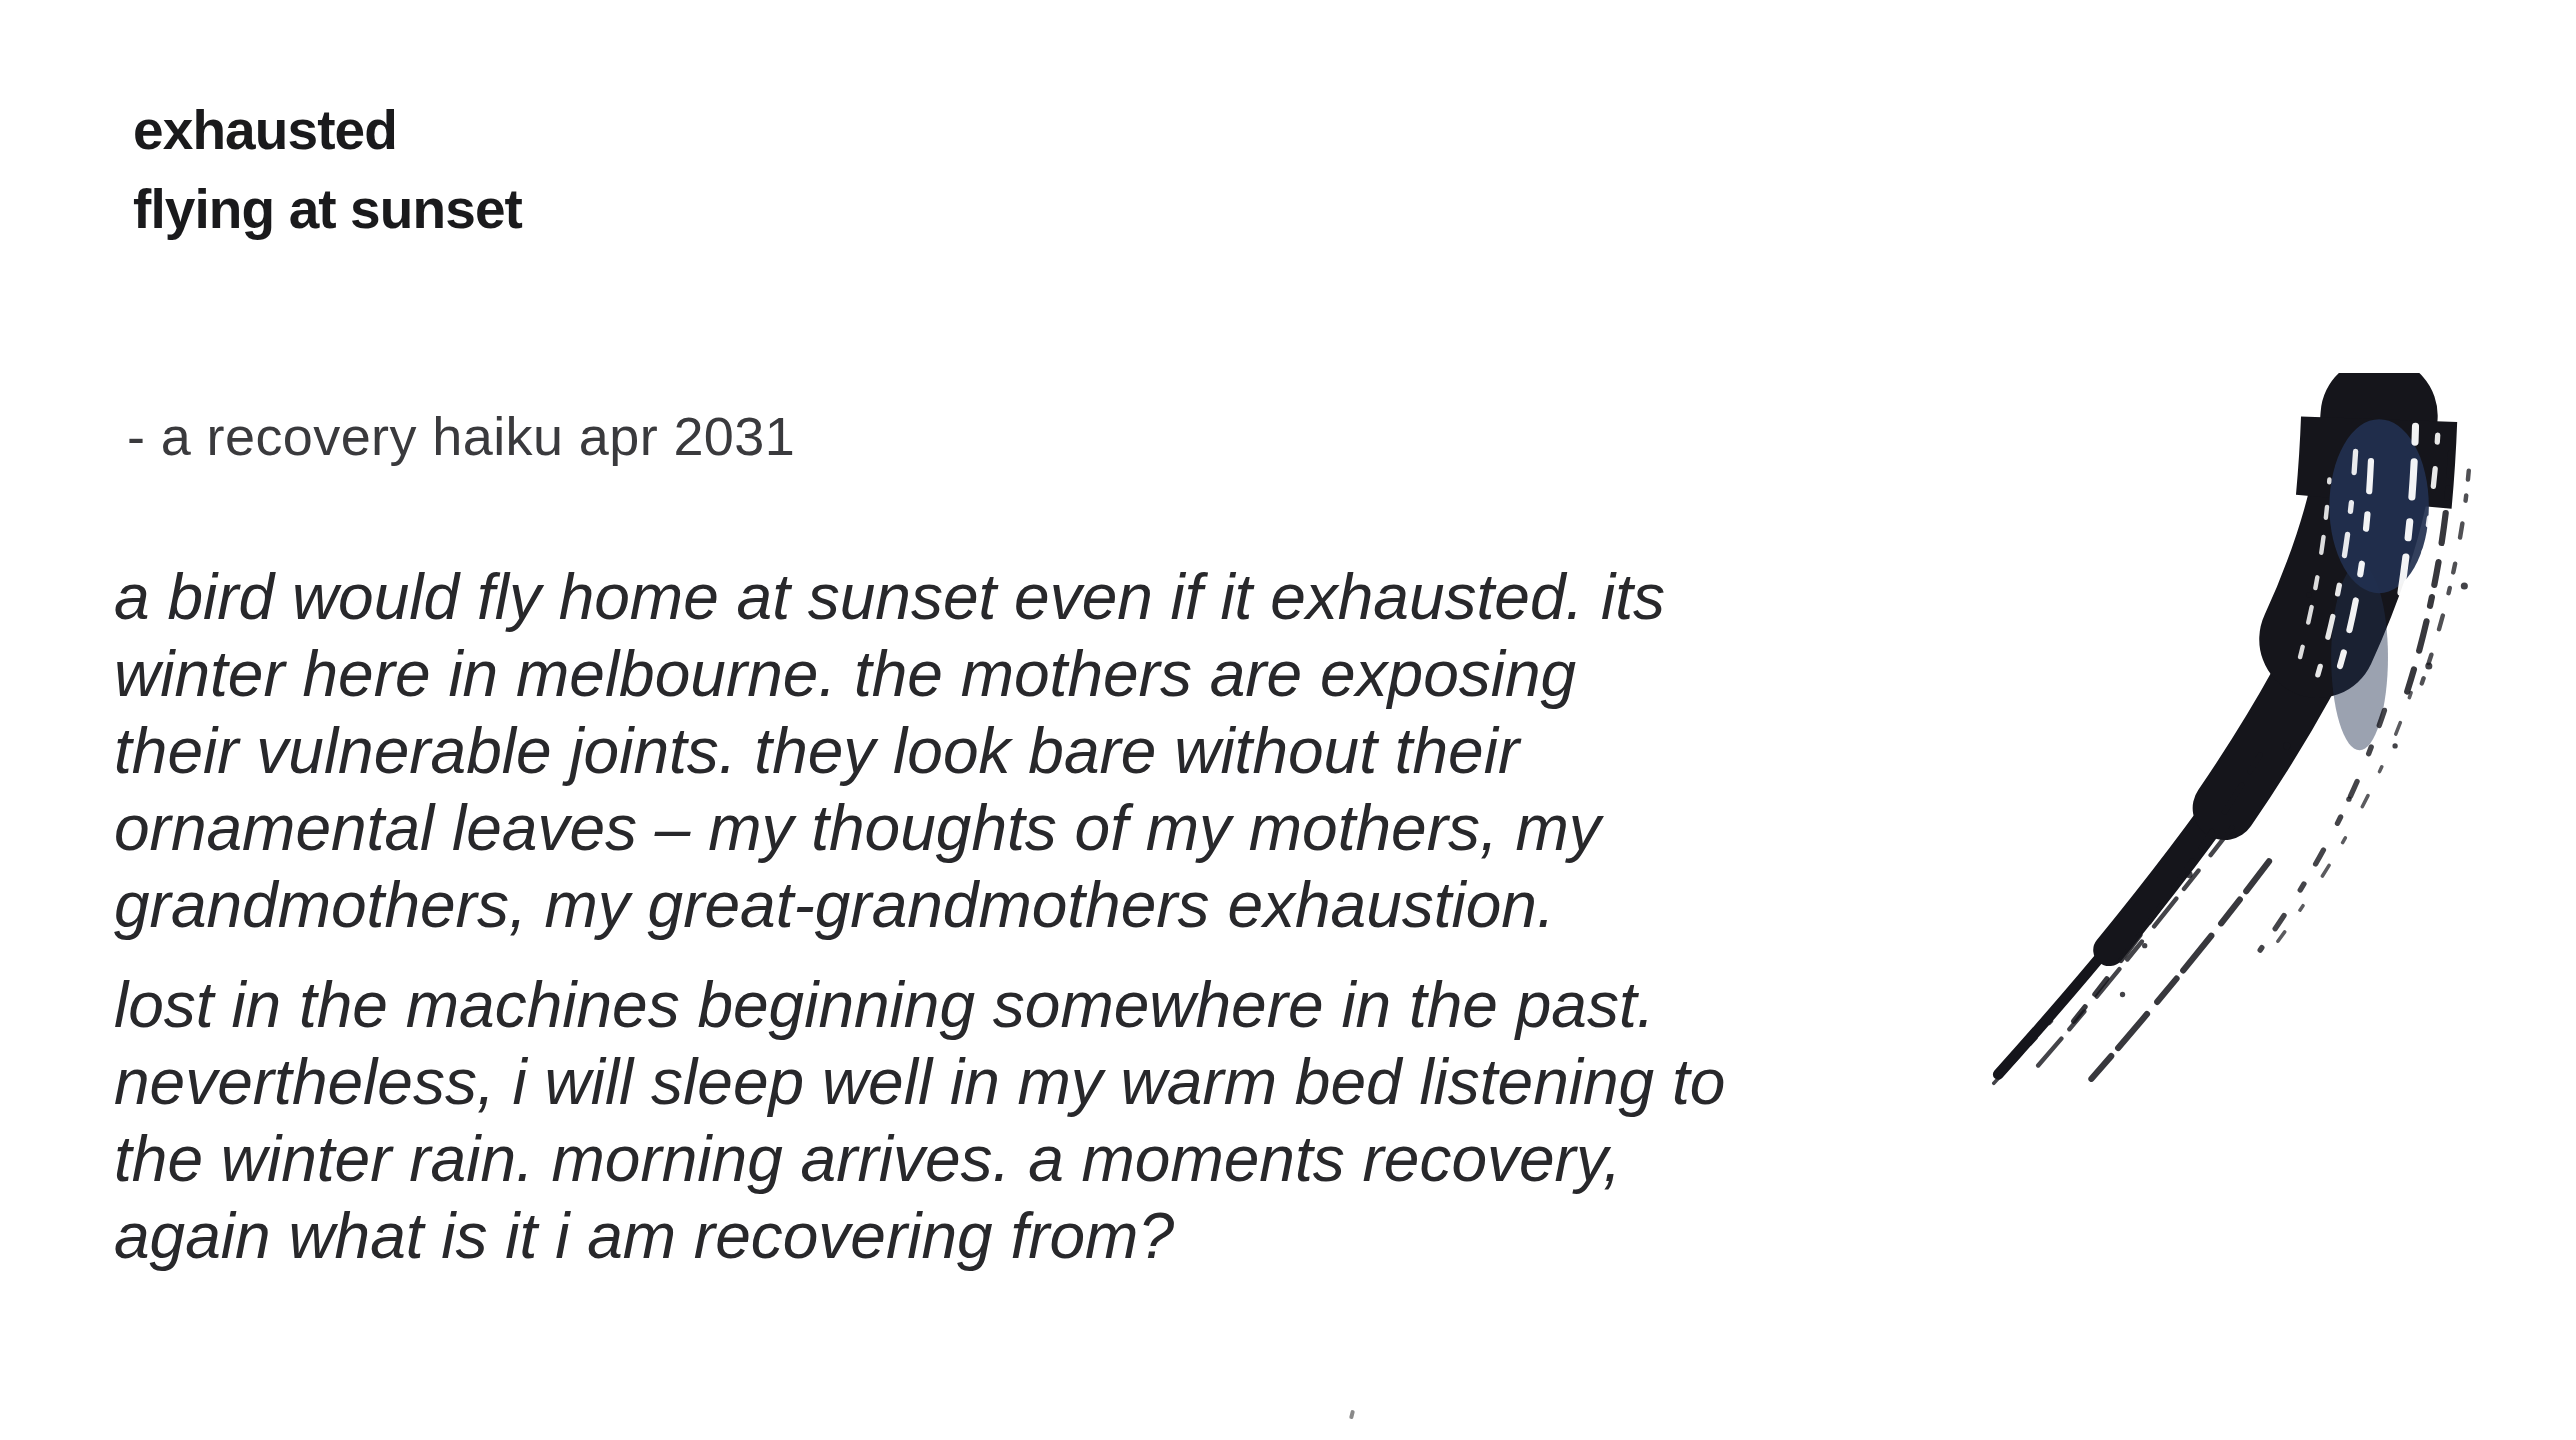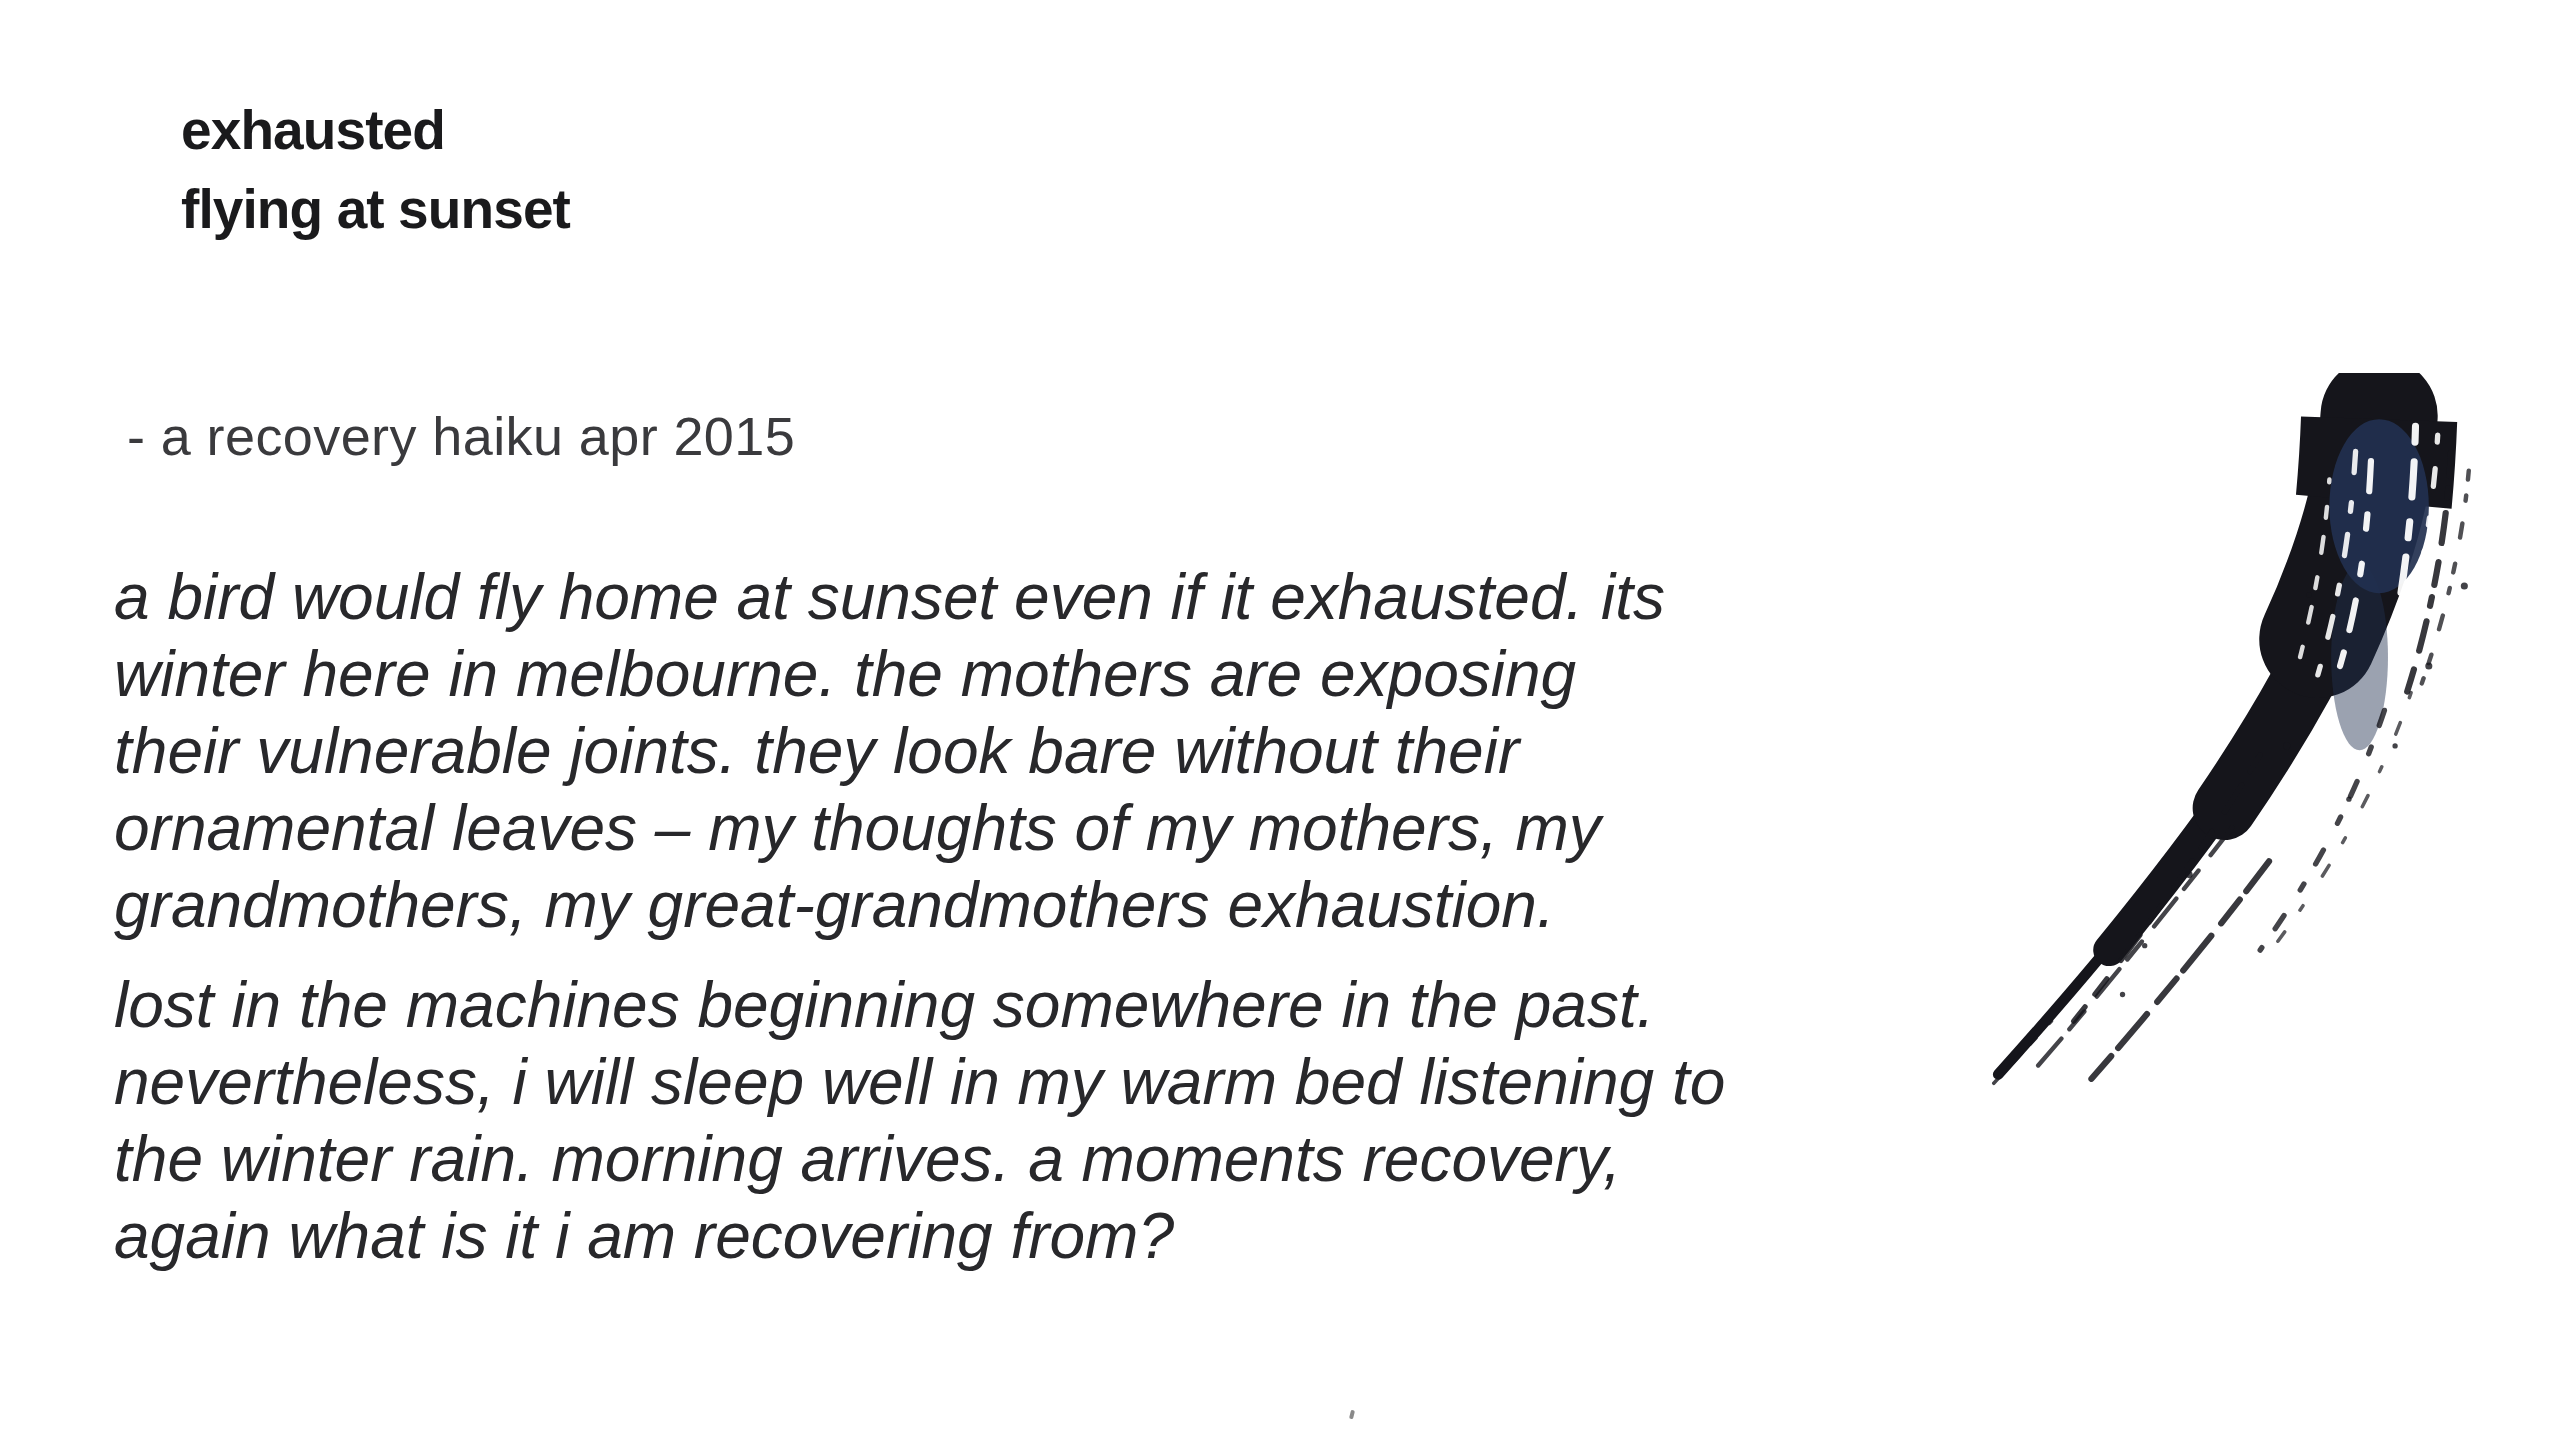--- a/index.html
+++ b/index.html
@@ -9,21 +9,20 @@
     width: 2576px;
     height: 1440px;
     background: var(--background, #ffffff);
     font-family: "Liberation Sans", "DejaVu Sans", sans-serif;
     overflow: hidden;
   }
   .haiku {
     position: absolute;
     left: 133px;
     top: 91px;
-    margin-left: 48px;
   }
   .haiku-line {
     font-size: 55px;
     line-height: 79px;
     font-weight: bold;
     letter-spacing: -0.9px;
     color: var(--haiku-ink, #1a1a1c);
   }
   .attribution {
     position: absolute;
@@ -66,21 +65,21 @@
 </head>
 <body>
 
 <div class="page">
 
   <div class="haiku">
     <div class="haiku-line">exhausted</div>
     <div class="haiku-line">flying at sunset</div>
   </div>
 
-  <div class="attribution">- a recovery haiku apr 2015</div>
+  <div class="attribution">- a recovery haiku apr 2031</div>
 
   <div class="commentary-para para-1">
     <div class="commentary-line">a bird would fly home at sunset even if it exhausted. its</div>
     <div class="commentary-line">winter here in melbourne. the mothers are exposing</div>
     <div class="commentary-line">their vulnerable joints. they look bare without their</div>
     <div class="commentary-line">ornamental leaves – my thoughts of my mothers, my</div>
     <div class="commentary-line">grandmothers, my great-grandmothers exhaustion.</div>
   </div>
 
   <div class="commentary-para para-2">

